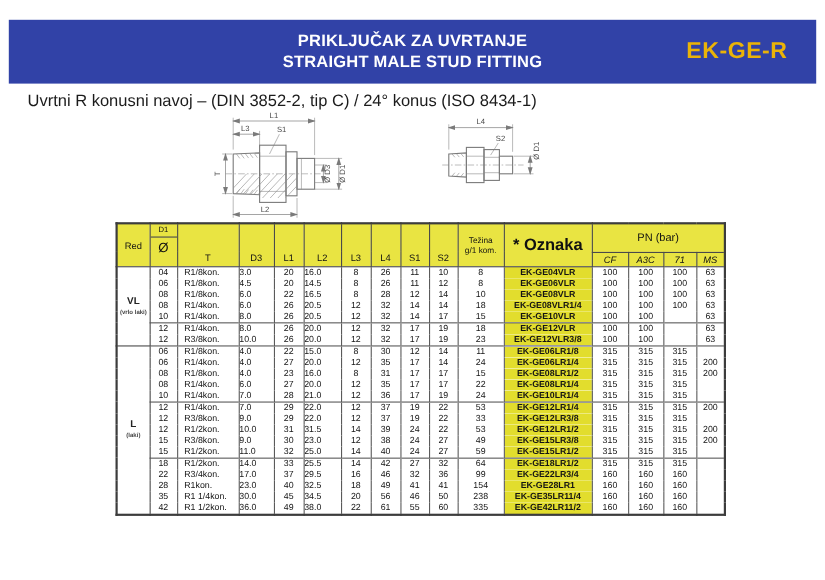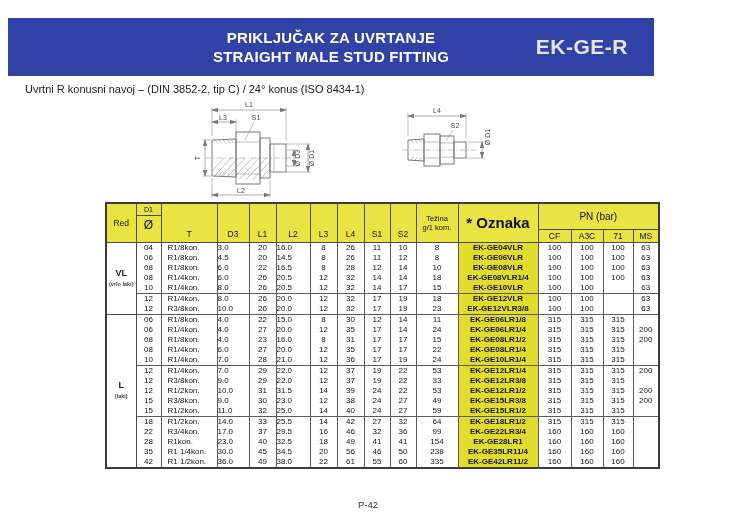--- a/index.html
+++ b/index.html
@@ -1,30 +1,30 @@
 <!DOCTYPE html>
 <html style="--blue: #3142a7; --yellow-header: #e9e442; --yellow-cell: #e2dd2d;"><head>
 <meta charset="utf-8">
 <style>
   html,body{margin:0;padding:0;background:#fff;}
   .page{position:relative;width:750px;height:527px;background:#fff;overflow:hidden;
         font-family:"Liberation Sans", sans-serif;}
 
   
-  .header-band{position:absolute;left:8px;top:18px;width:646px;height:58px;
+  .header-band{position:absolute;left:8px;top:18px;width:734px;height:58px;
                background:var(--blue,#3142a7);}
   .header-titles{position:absolute;left:0;top:0;width:100%;height:100%;
                  display:flex;flex-direction:column;justify-content:center;align-items:center;
                  color:#fff;}
   .header-title{font-size:15px;font-weight:bold;line-height:19px;letter-spacing:.2px;}
   .part-code{position:absolute;right:26px;top:50%;transform:translateY(-50%);
-             color:#e5e5e5;font-size:21px;font-weight:bold;letter-spacing:.5px;}
+             color:#eab308;font-size:21px;font-weight:bold;letter-spacing:.5px;}
 
   
-  .subtitle{position:absolute;left:25px;top:83px;font-size:11px;color:#1b1b1b;}
+  .subtitle{position:absolute;left:25px;top:83px;font-size:15px;color:#1b1b1b;}
 
   
   .diagram-left{position:absolute;left:192px;top:98px;}
   .diagram-right{position:absolute;left:398px;top:104px;}
   svg .body{stroke:#7a7a7a;stroke-width:1;fill:none;}
   svg .thin{stroke:#8a8a8a;stroke-width:.55;fill:none;}
   svg .dim{stroke:#8a8a8a;stroke-width:.7;fill:none;}
   svg .cl{stroke:#9a9a9a;stroke-width:.6;stroke-dasharray:6 2 1.5 2;fill:none;}
   svg text{font-family:"Liberation Sans", sans-serif;font-size:7px;fill:#4a4a4a;}
 
@@ -35,21 +35,21 @@
                  font-size:8.5px;font-weight:normal;color:#111;padding:0;}
   .spec-table thead tr:first-child{height:26px;}
   .spec-table thead tr:last-child{height:13px;}
   th.hb{vertical-align:bottom;padding-bottom:3px;}
   th.h-d1o{vertical-align:top;}
   th.h-d1o .top{border-bottom:1px solid #4a4a4a;font-size:7px;line-height:11px;}
   th.h-d1o .bot{font-size:12px;padding-top:2px;}
   th.h-weight{font-size:7.5px;line-height:9px;}
   th.h-oznaka{font-size:15px;font-weight:bold;}
   th.h-pn{font-size:10px;vertical-align:middle;margin-left:25px;}
-  th.h-sub{font-size:8.5px;}
+  th.h-sub{font-size:8.5px;font-style:italic;}
   .spec-table td{border-left:1px solid #5a5a5a;border-right:1px solid #5a5a5a;
                  border-top:none;border-bottom:none;
                  font-size:8px;line-height:10px;height:10px;padding:0;
                  text-align:center;color:#141414;white-space:nowrap;overflow:hidden;}
   .spec-table tr.block-start td{border-top:1px solid #5a5a5a;}
   td.red-cell{border:1px solid #4a4a4a;vertical-align:middle;text-align:center;font-weight:bold;}
   td.red-cell .series{font-size:9px;color:#222;}
   td.red-cell .series-sub{font-size:5.5px;color:#444;margin-top:1px;}
   td.c-t{text-align:left;padding-left:6px;}
   td.c-d3,td.c-l2{text-align:left;padding-right:7px;}
@@ -587,15 +587,14 @@
           <td class="c-weight">335</td>
           <td class="c-oznaka">EK-GE42LR11/2</td>
           <td class="c-cf">160</td>
           <td class="c-a3c">160</td>
           <td class="c-pn71">160</td>
           <td class="c-ms"></td>
         </tr>
       </tbody>
   </table>
 
-  <div class="footer">P-42</div>
 
 </div>
 
 </body></html>

